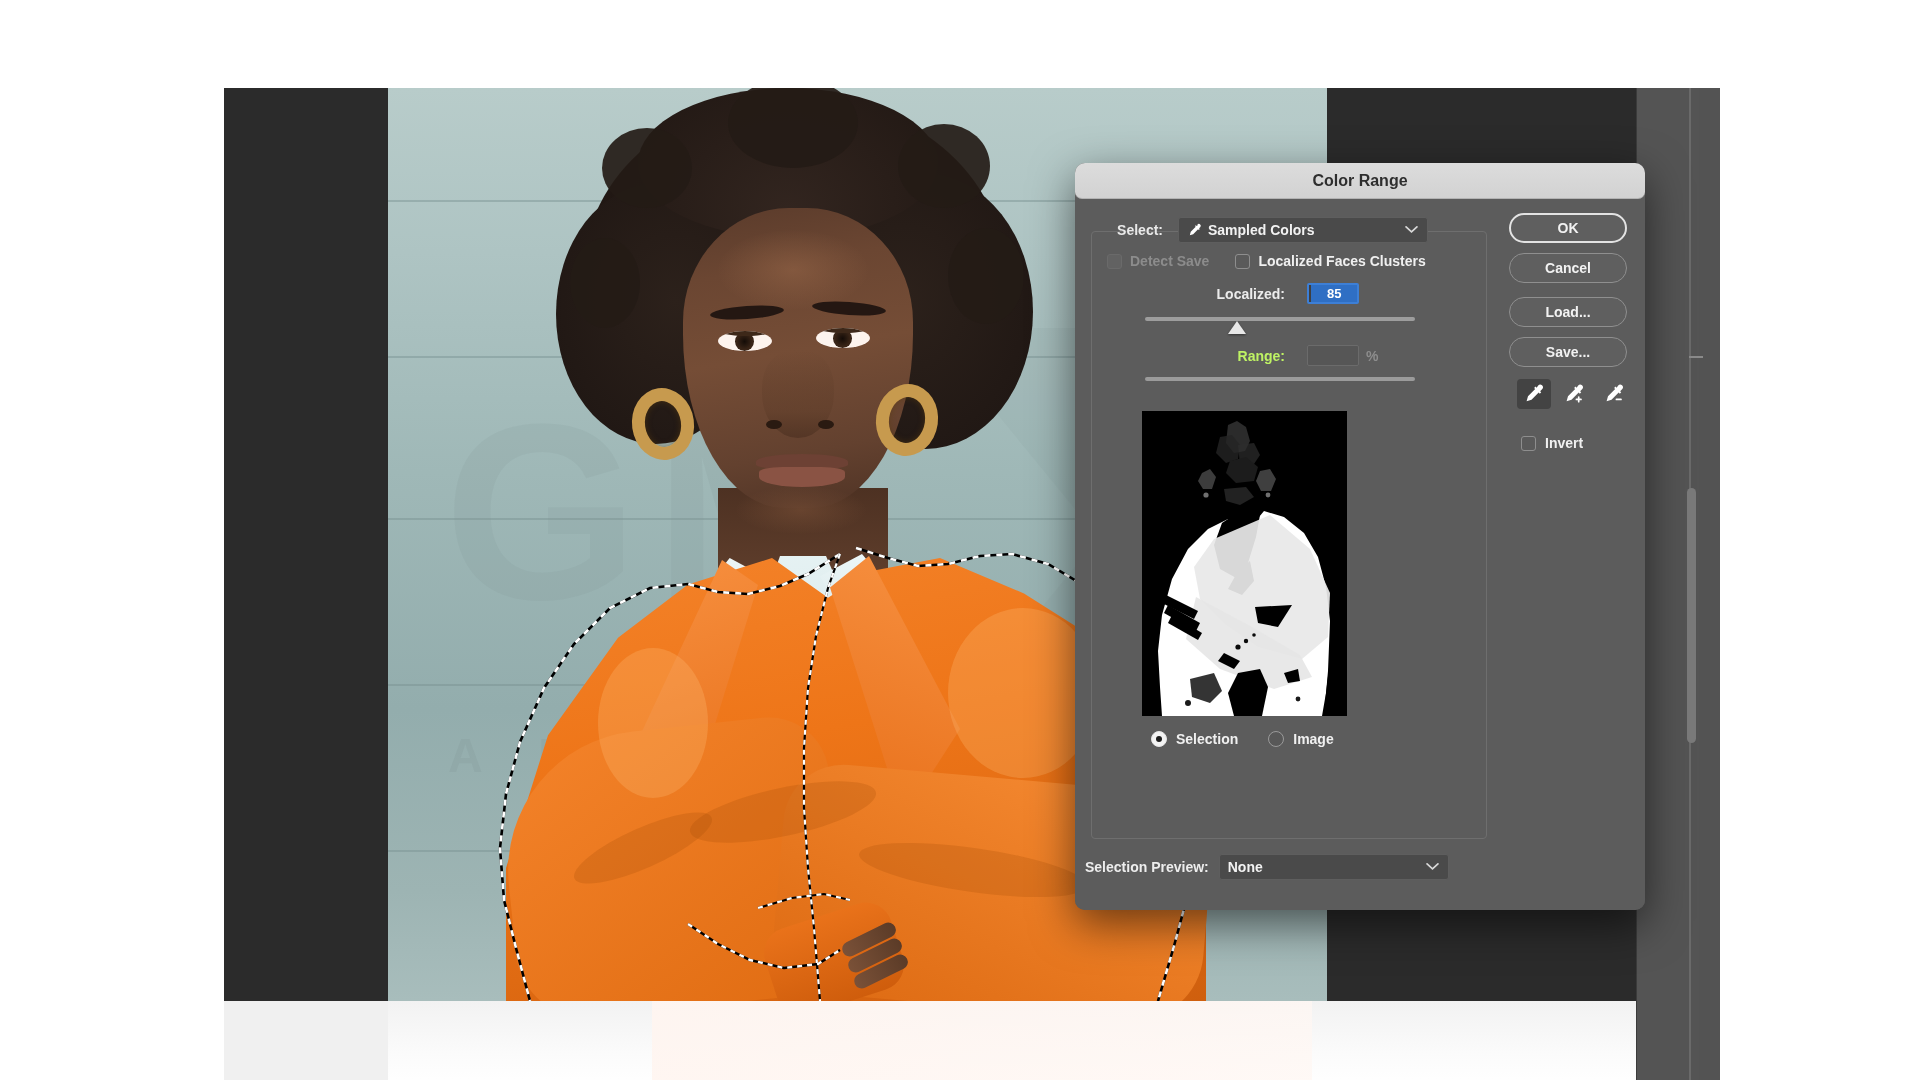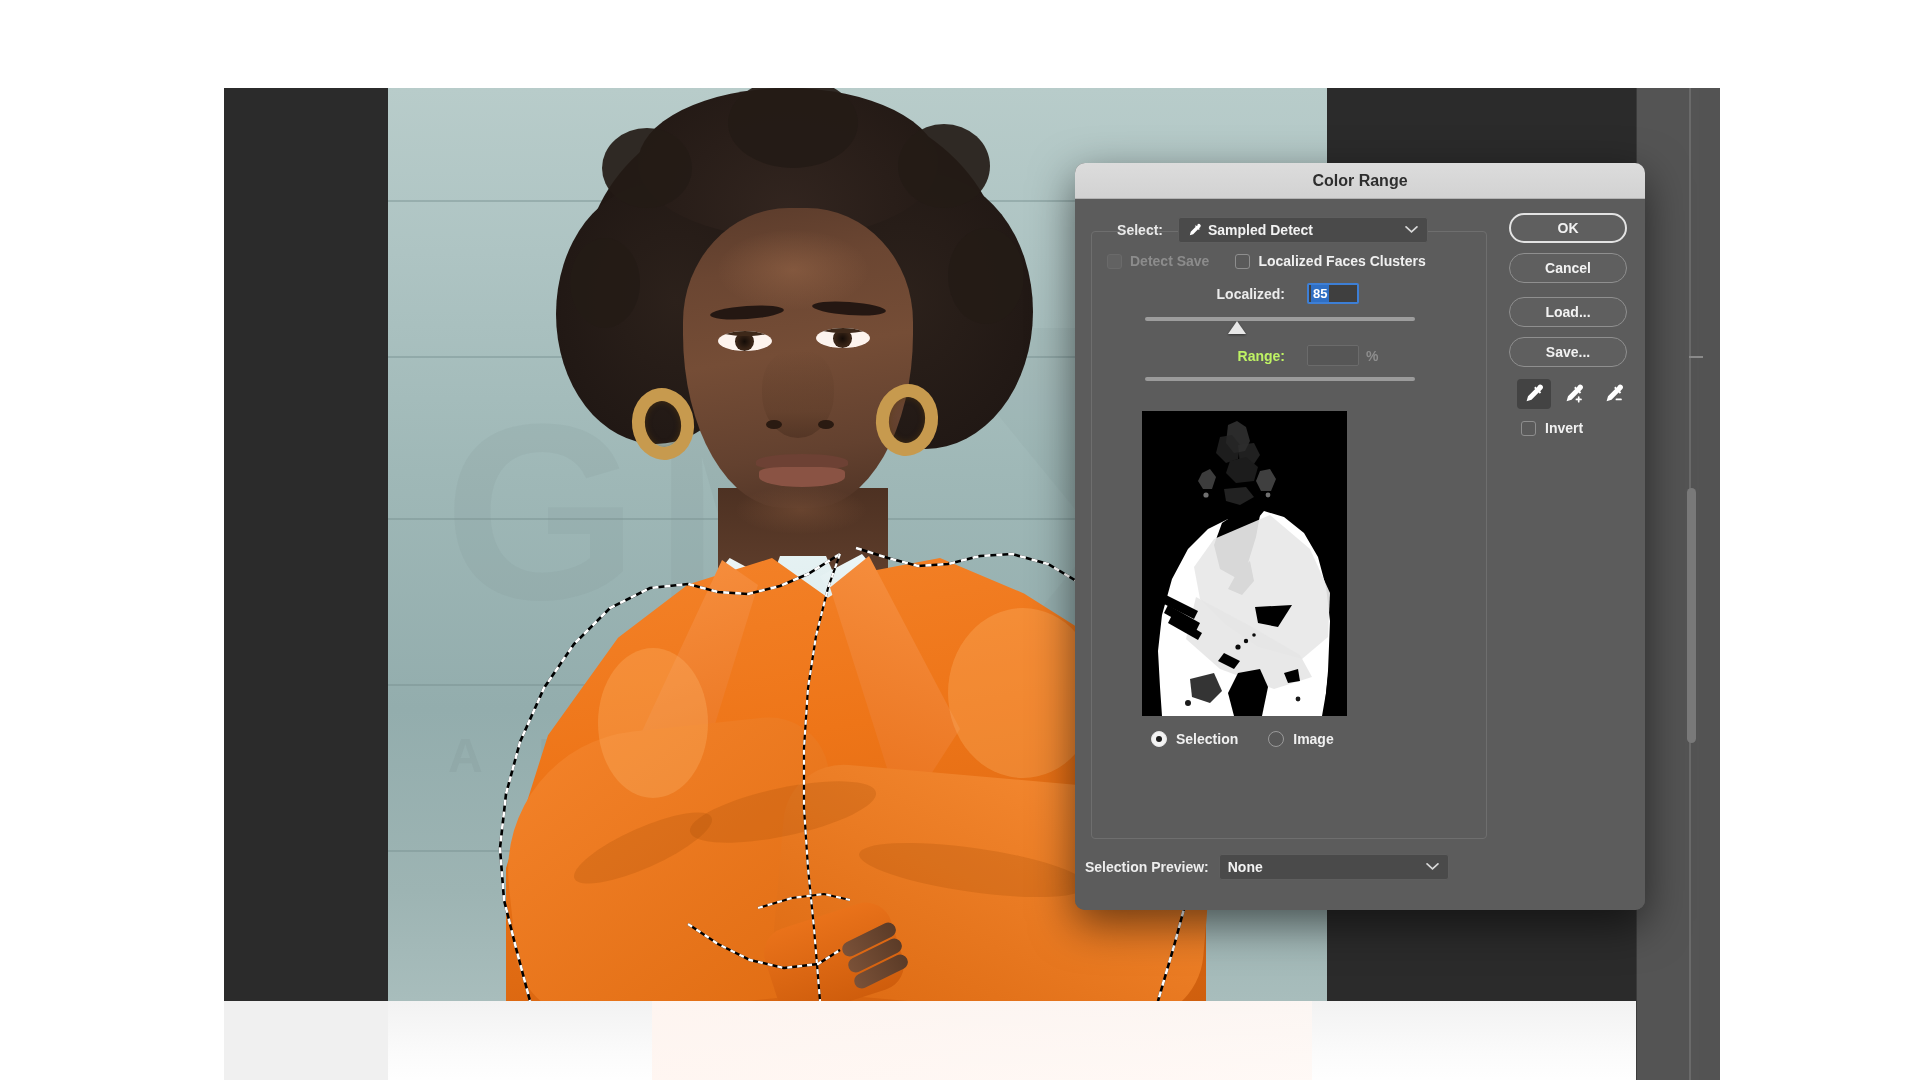--- a/index.html
+++ b/index.html
@@ -390,20 +390,21 @@
     overflow: hidden;
     background: #5c5c5c;
   }
   #dialog-titlebar {
     height: 36px;
     background: linear-gradient(180deg,#dcdcdc 0%, #d2d2d2 100%);
     border-bottom: 1px solid #b3b3b3;
     display: flex;
     align-items: center;
     justify-content: center;
+    border-radius: 7px;
   }
   #dialog-title {
     font-size: 16px;
     font-weight: 700;
     color: #2e2e2e;
   }
   #dialog-body {
     position: relative;
     height: 711px;
     background: #5c5c5c;
@@ -520,21 +521,21 @@
     border-radius: 2px;
     display: flex;
     align-items: center;
     padding-left: 2px;
   }
   #fuzziness-value {
     background: #2f6fc4;
     color: #ffffff;
     font-size: 13px;
     font-weight: 700;
-    padding: 1px 2px;
+    padding: 1px 16px;
     line-height: 15px;
   }
   #fuzziness-slider {
     position: absolute;
     left: 60px; top: 108px;
     width: 270px; height: 4px;
     background: #9d9d9d;
     border-radius: 2px;
   }
   #fuzziness-thumb {
@@ -698,21 +699,21 @@
     width: 34px; height: 30px;
     display: flex;
     align-items: center;
     justify-content: center;
     border-radius: 4px;
   }
   .eyedropper.active { background: #434343; }
 
   #invert-row {
     position: absolute;
-    right: 14px; top: 221px;
+    right: 14px; top: 236px;
     display: flex;
     align-items: center;
     width: 110px;
   }
   #invert-label {
     margin-left: 9px;
     font-size: 14px;
     font-weight: 700;
     color: #f0f0f0;
   }
@@ -853,21 +854,21 @@
       <div id="left-col">
 
         <div id="group-box"></div>
 
         <div id="select-row">
           <span id="select-label">Select:</span>
           <div id="select-dropdown">
             <svg width="15" height="15" viewBox="0 0 16 16">
               <path d="M11.2 1.6a2 2 0 0 1 2.9 2.8l-1.3 1.3 .8 .8-1 1-.8-.8L6.6 12 3 13l1-3.6 5.3-5.3-.8-.8 1-1 .8 .8 .9-.5z" fill="#ffffff"></path>
             </svg>
-            <span id="select-value">Sampled Detect</span>
+            <span id="select-value">Sampled Colors</span>
             <svg id="select-chevron" width="13" height="9" viewBox="0 0 12 8">
               <path d="M1 2 L6 6.5 L11 2" fill="none" stroke="#d8d8d8" stroke-width="1.6" stroke-linecap="round"></path>
             </svg>
           </div>
         </div>
 
         <div id="checkbox-row">
           <div class="cbox disabled" id="detect-faces-box"></div>
           <span id="detect-faces-label">Detect Save</span>
           <div class="cbox" id="lcc-box"></div>

